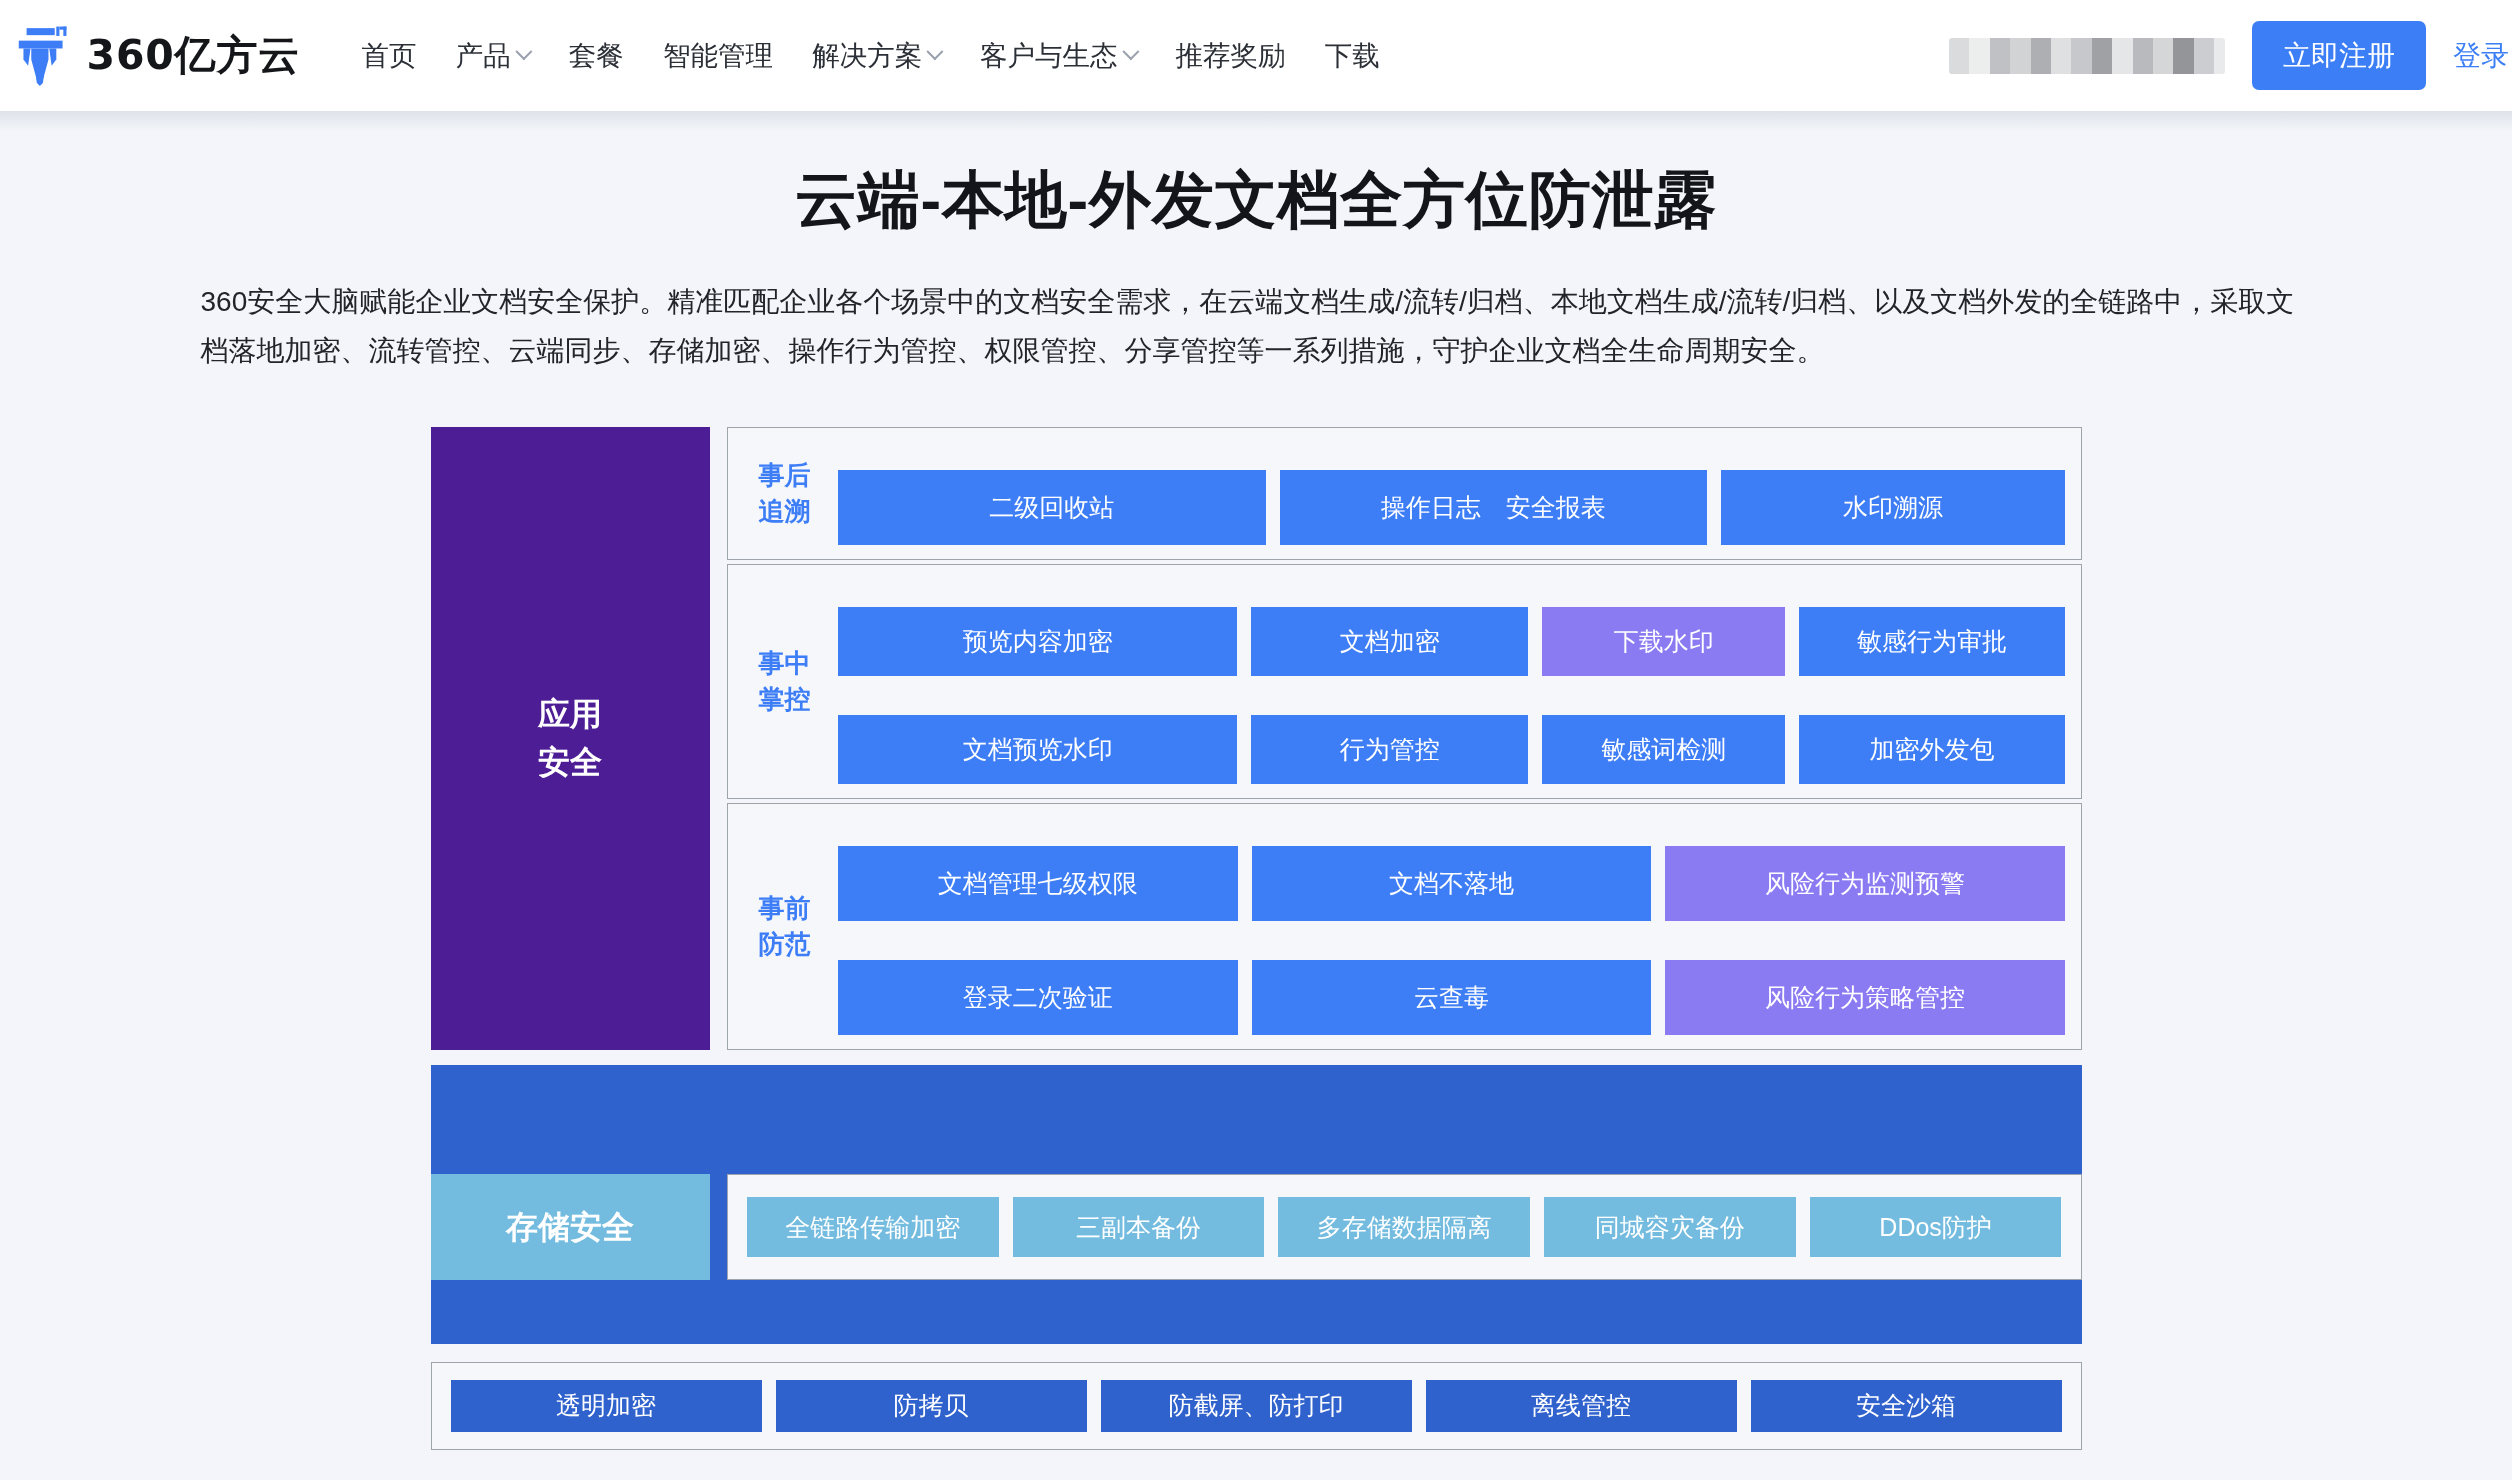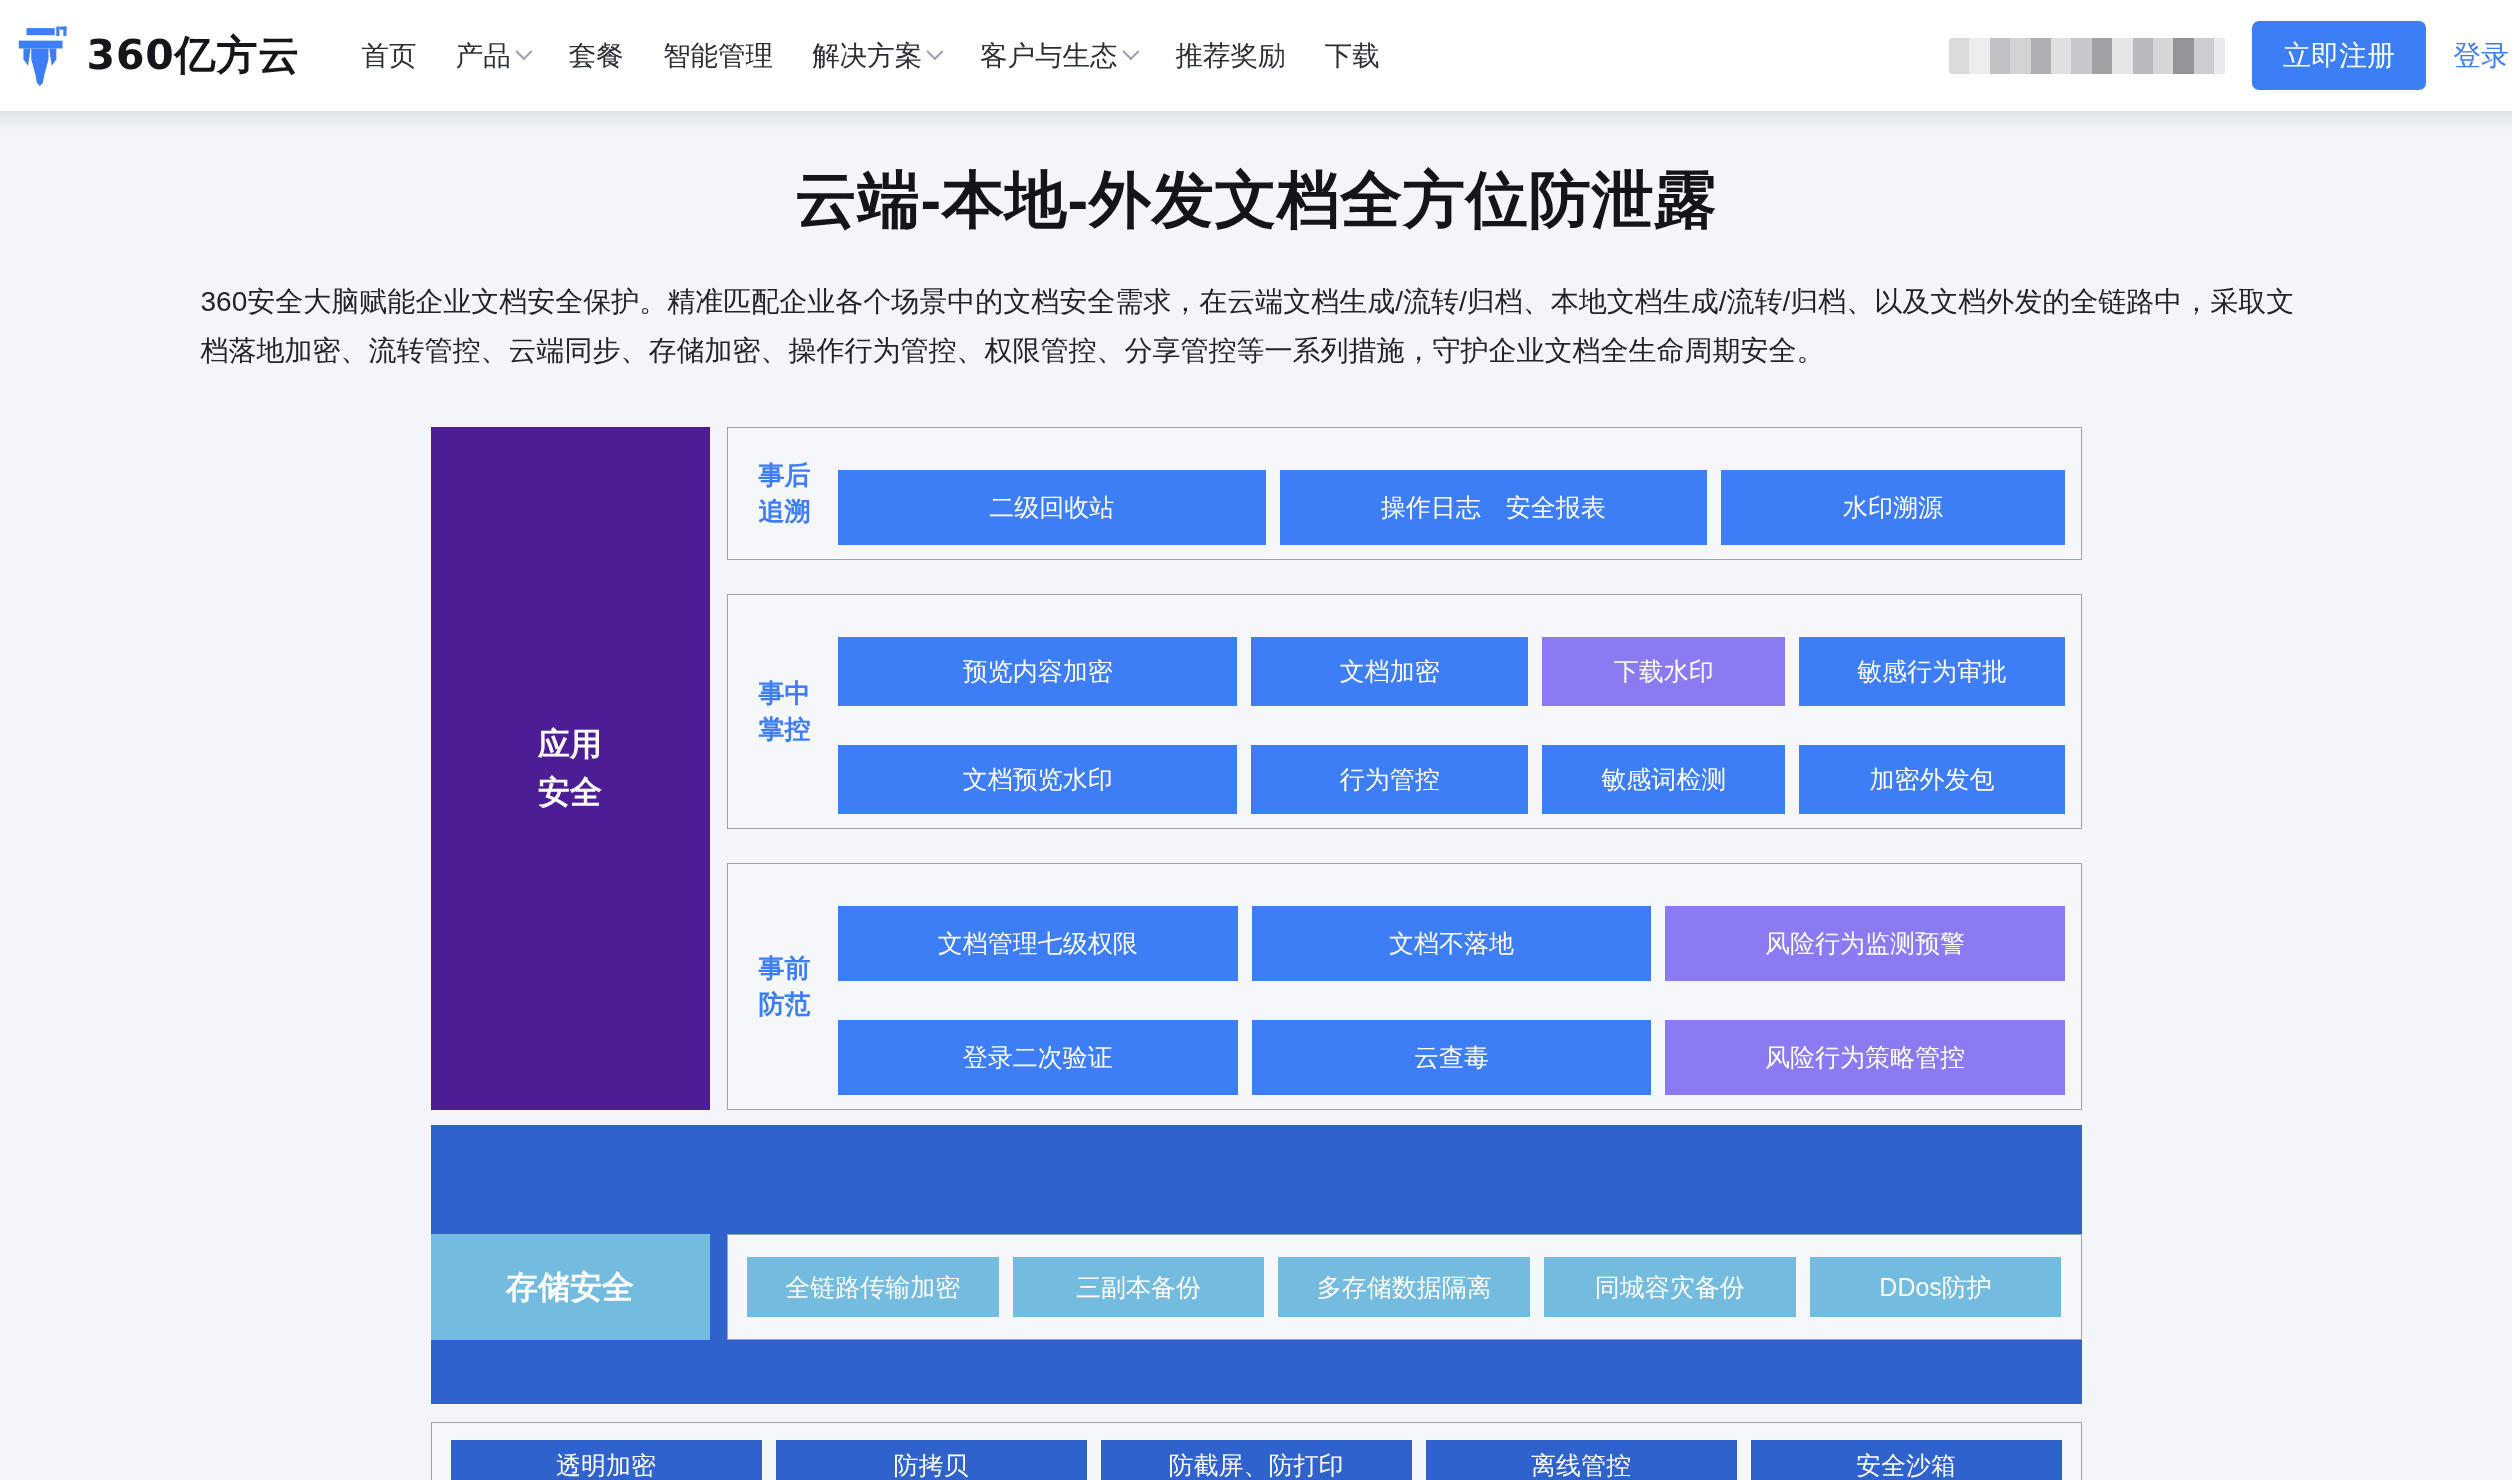--- a/index.html
+++ b/index.html
@@ -147,21 +147,21 @@
     text-align: center;
     color: #fff;
     font-weight: 700;
     font-size: 32px;
     line-height: 1.5;
   }
   .band-label.app      { background: #4c1d95; text-align: center; }
   .band-label.terminal { background: #3062cd; }
   .band-label.storage  { background: #74bcdf; }
 
-  .band-body { flex: 1 1 auto; display: flex; flex-direction: column; gap: 34px; }
+  .band-body { flex: 1 1 auto; display: flex; flex-direction: column; gap: 4px; }
 
   .group {
     border: 1.6px solid #9ea4ac;
     background: #f5f7fb;
     display: flex;
     align-items: stretch;
     padding: 14px 15.7px;
   }
   .group-label {
     flex: 0 0 82px;

